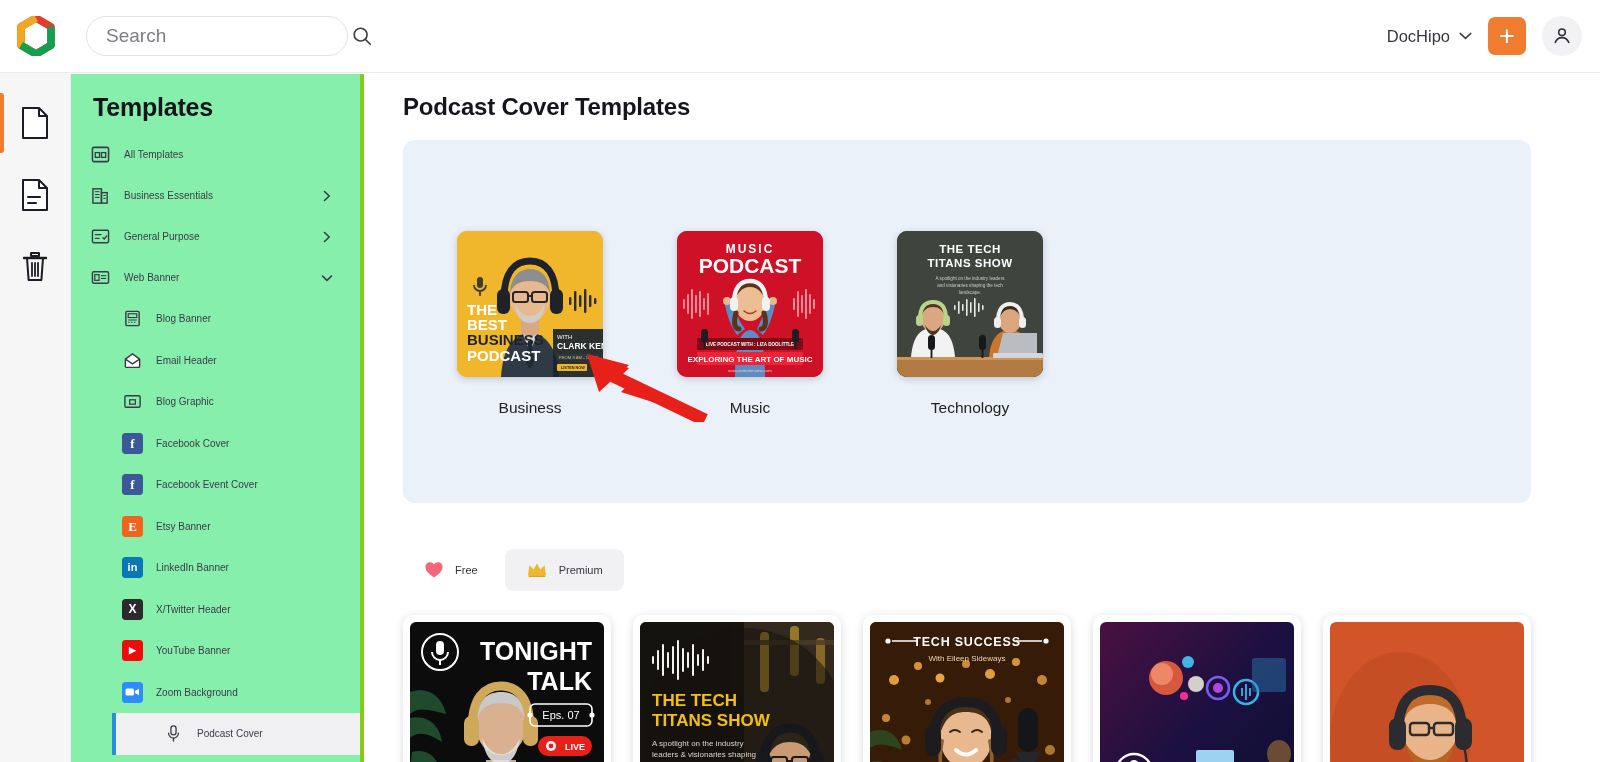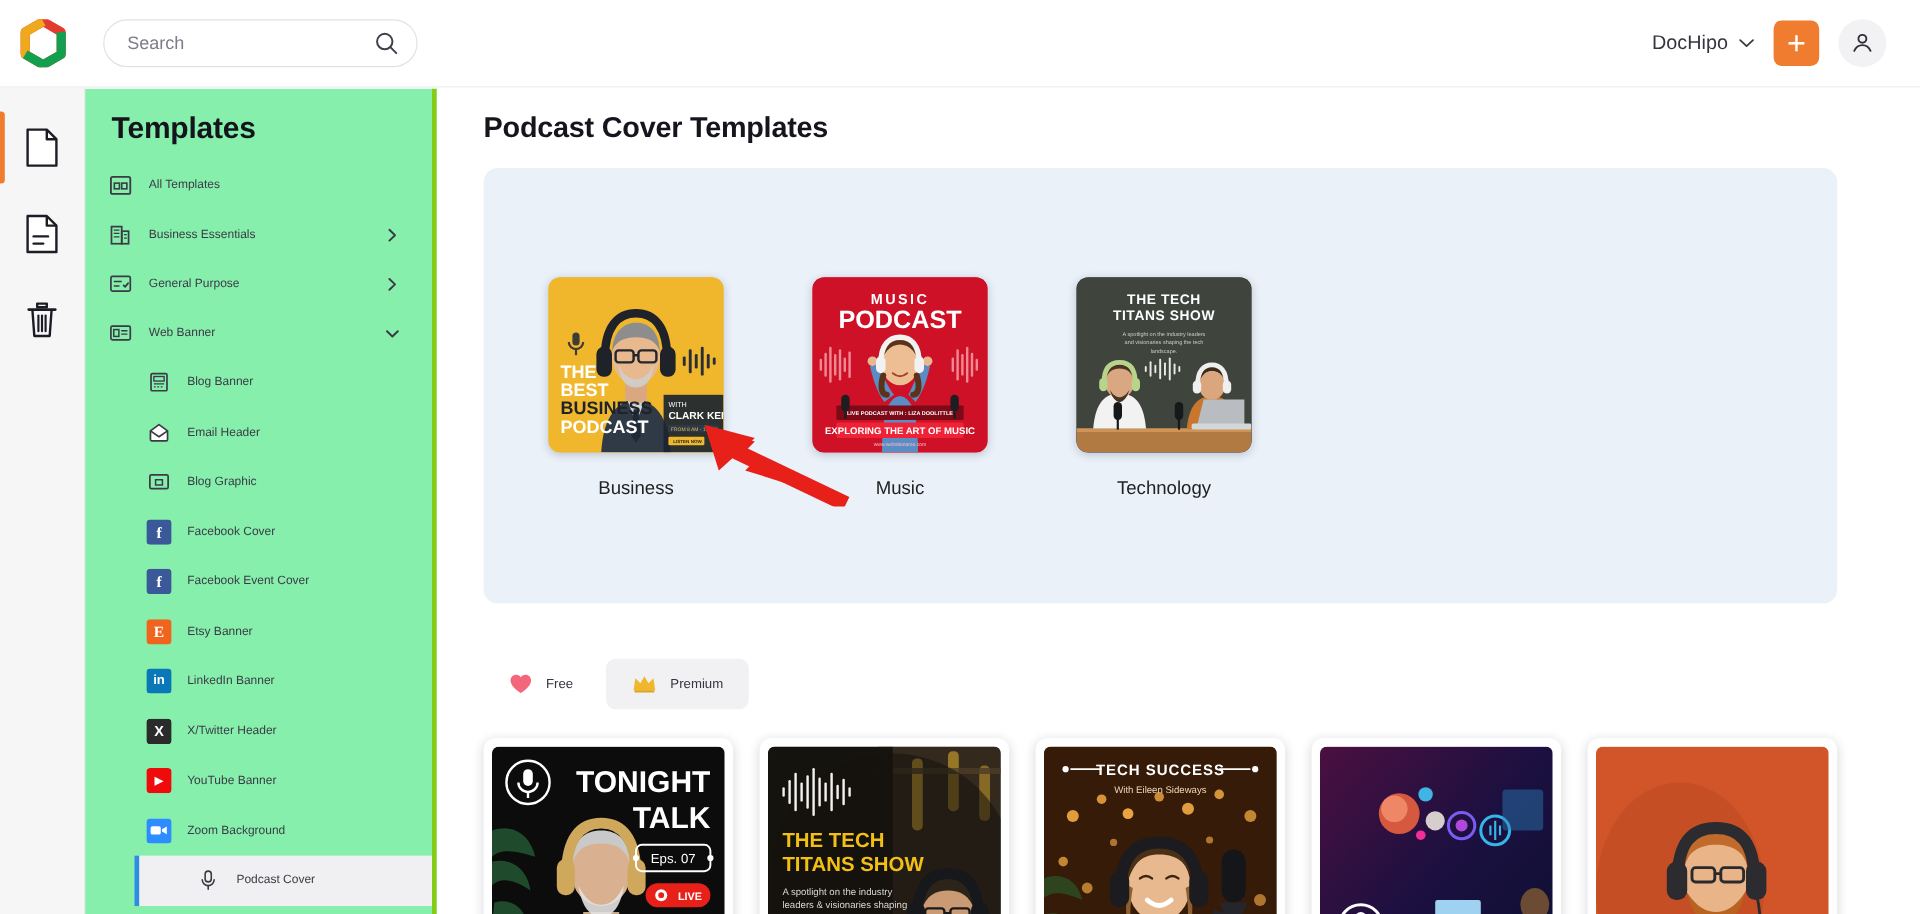--- a/index.html
+++ b/index.html
@@ -20,29 +20,29 @@
   #logo-wrap { width: 72px; display: flex; justify-content: center; align-items: center; }
   .logo-svg { width: 40px; height: 40px; display: block; }
 
   #search-box {
     margin-left: 14px; width: 262px; height: 40px;
     border: 1px solid #e2e2e6; border-radius: 21px;
     display: flex; align-items: center; padding: 0 14px 0 19px;
     background: #fff;
   }
   #search-input {
-    border: none; outline: none; flex: 1; font-size: 15px;
+    border: none; outline: none; flex: 1; font-size: 19px;
     color: #7f1d1d; font-family: "Liberation Sans", sans-serif; background: transparent;
   }
   #search-input::placeholder { color: #7d7d8a; }
   .mag { width: 22px; height: 22px; flex: 0 0 22px; }
 
   #topbar-right {
     margin-left: auto; display: flex; align-items: center; gap: 16px;
-    padding-right: 28px;
+    padding-right: 18px;
   }
   #brand-menu { display: flex; align-items: center; gap: 9px; cursor: pointer; }
   #brand-name { font-size: 16.5px; color: #35353f; }
   .chev-d { width: 13px; height: 8px; }
   #plus-btn {
     width: 38px; height: 38px; background: #ef7c2f; border-radius: 7px;
     display: flex; align-items: center; justify-content: center; cursor: pointer;
   }
   #plus-btn span { color: #fff; font-size: 27px; line-height: 24px; font-weight: 300; }
   #avatar-btn {

